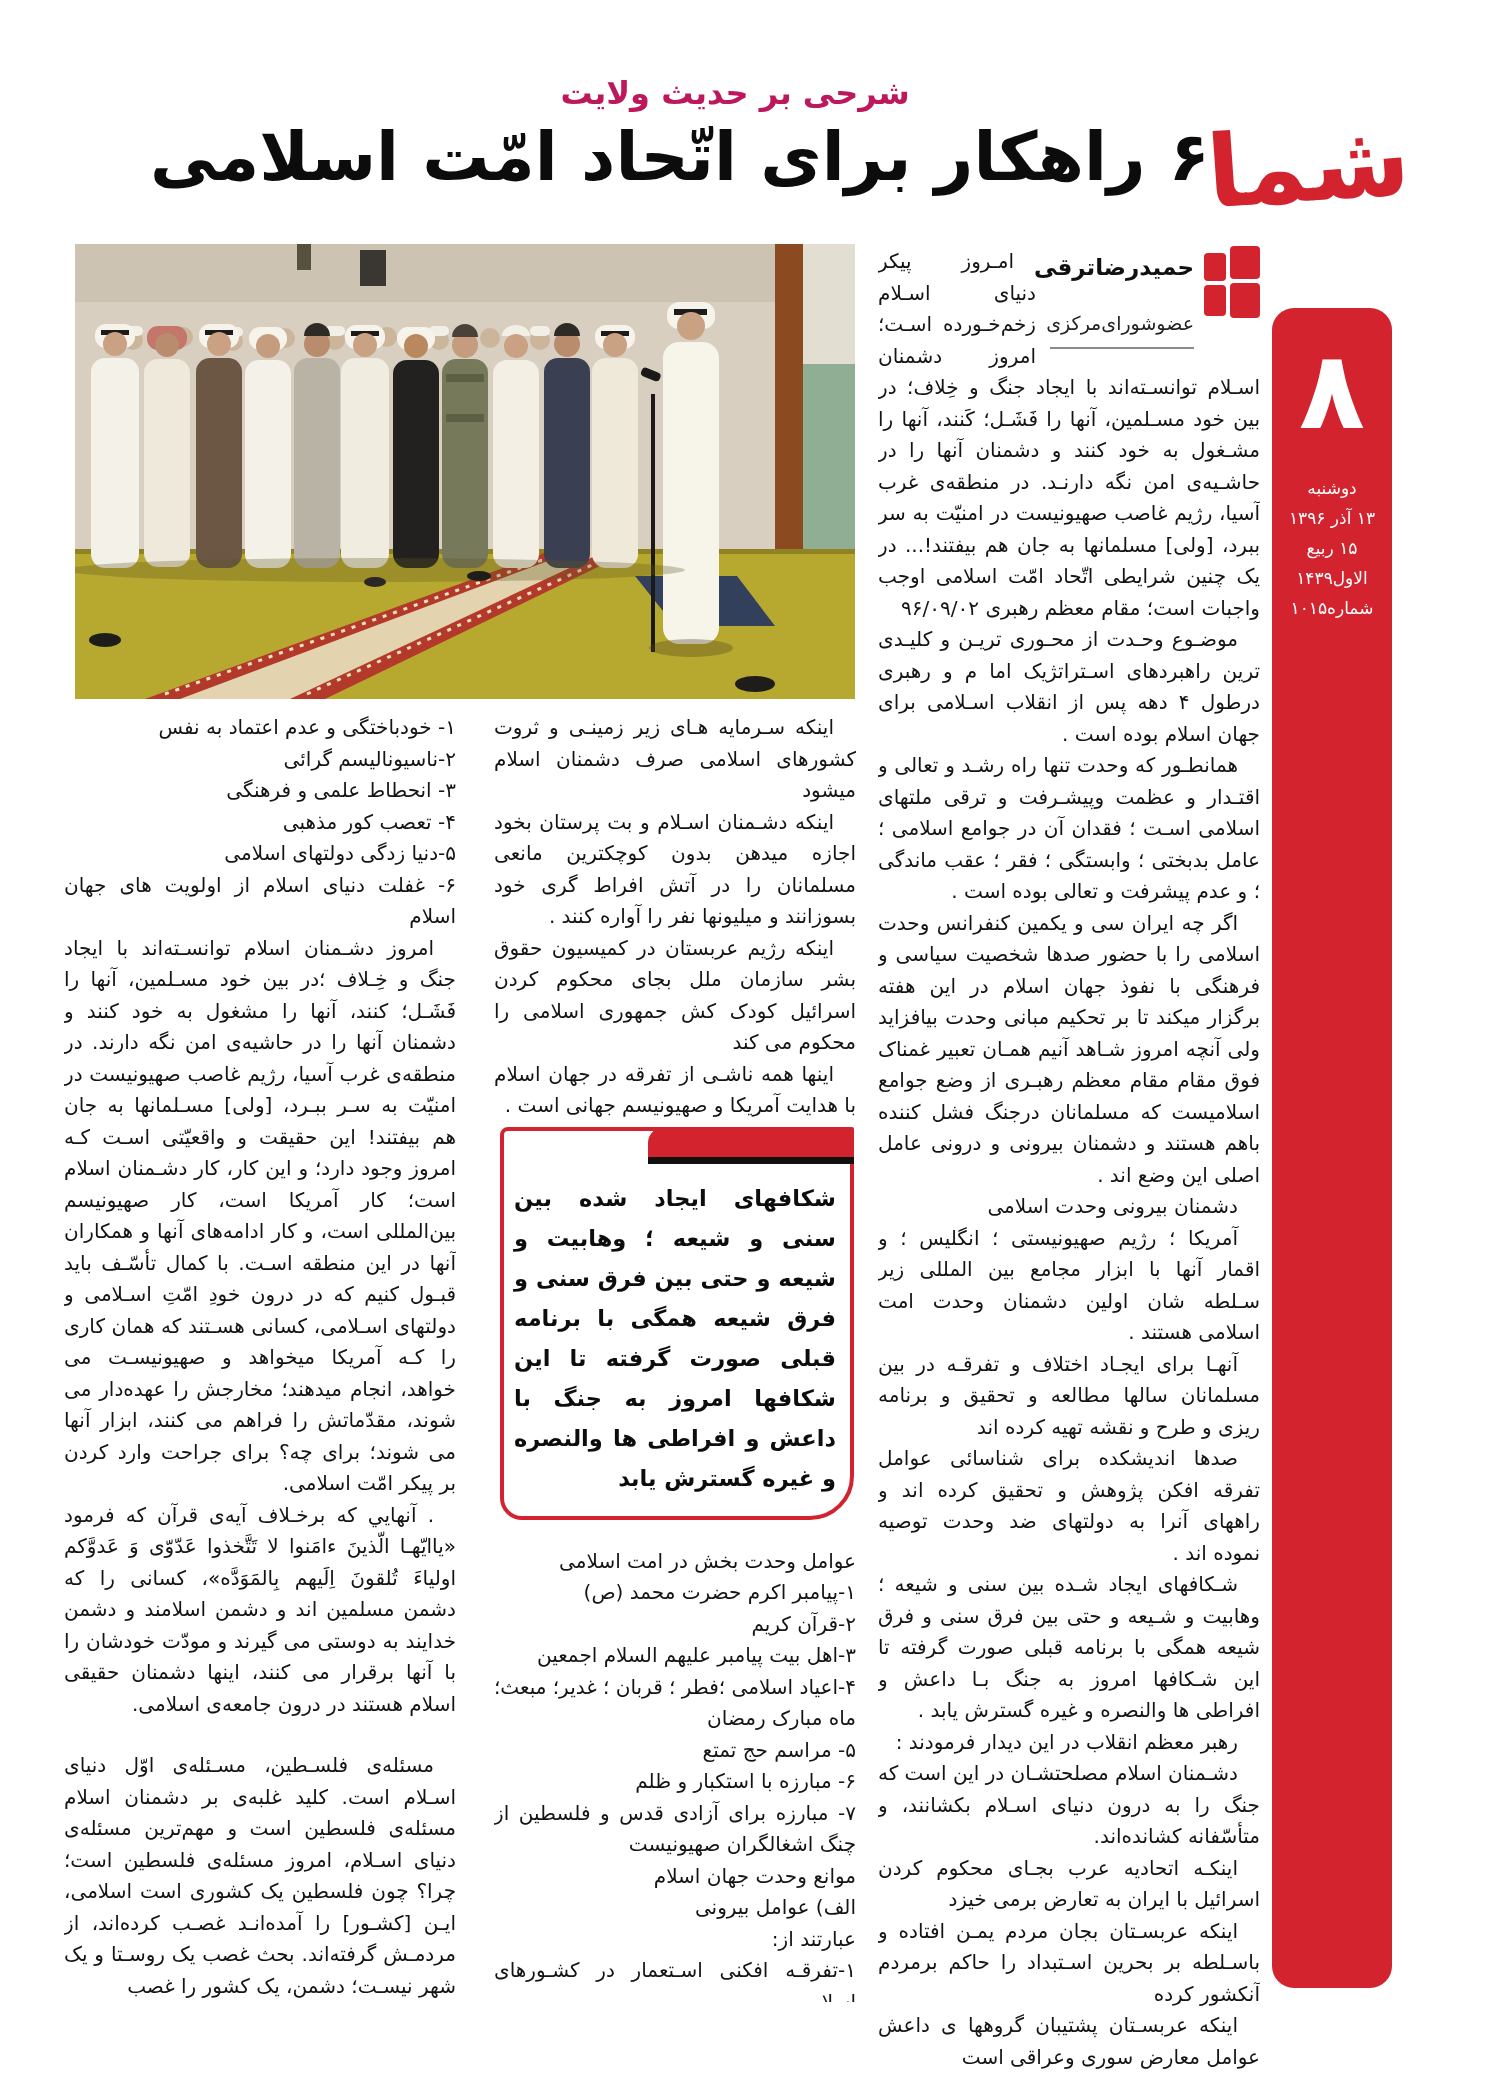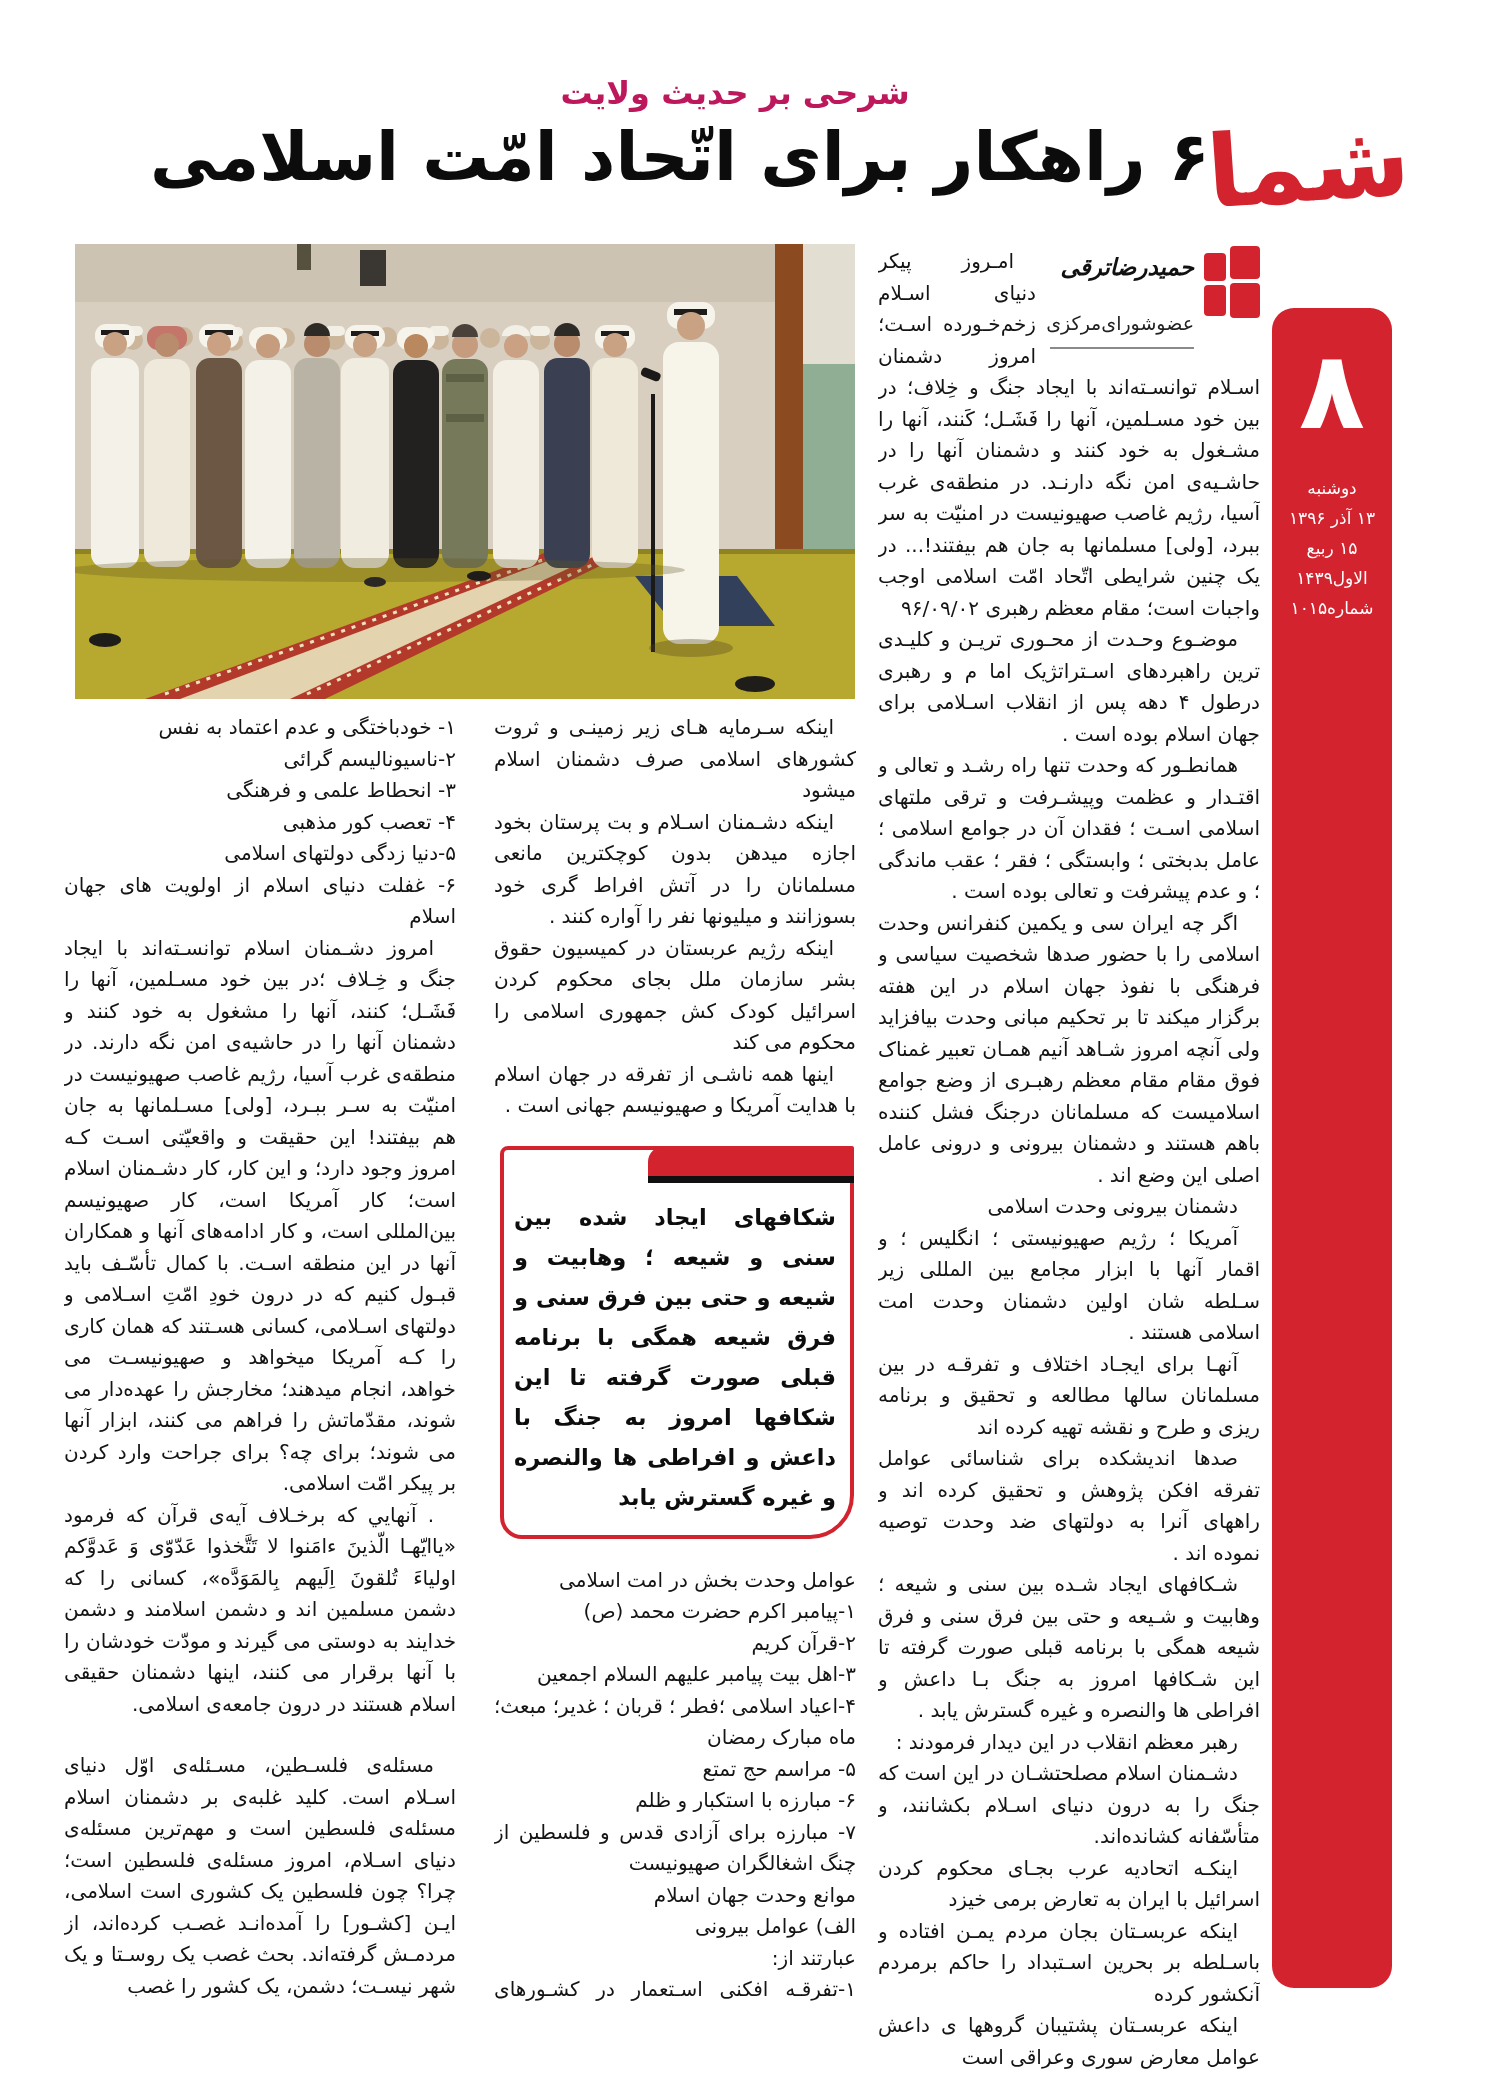--- a/index.html
+++ b/index.html
@@ -30,21 +30,21 @@
   .rail .pagenum{font-size:108px;font-weight:bold;line-height:1.05;margin-top:26px;}
   .rail .dates{margin-top:26px;font-size:17px;font-weight:normal;line-height:30px;}
   
   .byline{
     float:right;width:210px;height:102px;margin:0 0 6px 14px;position:relative;
   }
   .byline .txt{
     position:absolute;right:66px;top:6px;width:144px;text-align:right;
     border-bottom:2px solid #8a8a8a;padding-bottom:8px;
   }
-  .byline .name{font-size:23px;font-weight:bold;color:#111;white-space:nowrap;font-style:italic;}
+  .byline .name{font-size:23px;font-weight:bold;color:#111;white-space:nowrap;}
   .byline .role{font-size:19px;color:#222;margin-top:24px;white-space:nowrap;}
   .sqicon{position:absolute;right:0;top:0;width:60px;height:78px;}
   .sqicon i{position:absolute;background:#d2232e;border-radius:4px;display:block;}
   .sqicon .s1{right:0;top:0;width:30px;height:33px;}
   .sqicon .s2{right:0;top:37px;width:30px;height:35px;}
   .sqicon .s3{right:34px;top:7px;width:22px;height:28px;}
   .sqicon .s4{right:34px;top:39px;width:22px;height:31px;}
   
   .col{
     direction:rtl;text-align:justify;color:#141414;
@@ -52,21 +52,21 @@
   }
   .col p{margin:0;text-indent:22px;}
   .col p.noind{text-indent:0;}
   .col-right{left:878px;top:246px;width:382px;height:1830px;}
   .col-mid{left:494px;top:712px;width:362px;height:1290px;}
   .col-left{left:64px;top:712px;width:392px;height:1365px;}
   .gap-top{margin-top:30px !important;}
   
   .pullquote{
     border:4px solid #d2232e;border-radius:8px 8px 44px 22px;
-    margin:24px 2px 26px 6px;padding:6px 14px 18px 10px;position:relative;
+    margin:5px 2px 26px 6px;padding:6px 14px 18px 10px;position:relative;
   }
   .pullquote .bar{
     width:64%;height:30px;background:#d2232e;border-radius:16px 2px 0 0;
     border-bottom:7px solid #101010;margin:-10px -18px 14px auto;
   }
   .pullquote .qtext{
     font-size:22.5px;font-weight:bold;line-height:40px;text-align:justify;
     color:#0d0d0d;
   }
   

